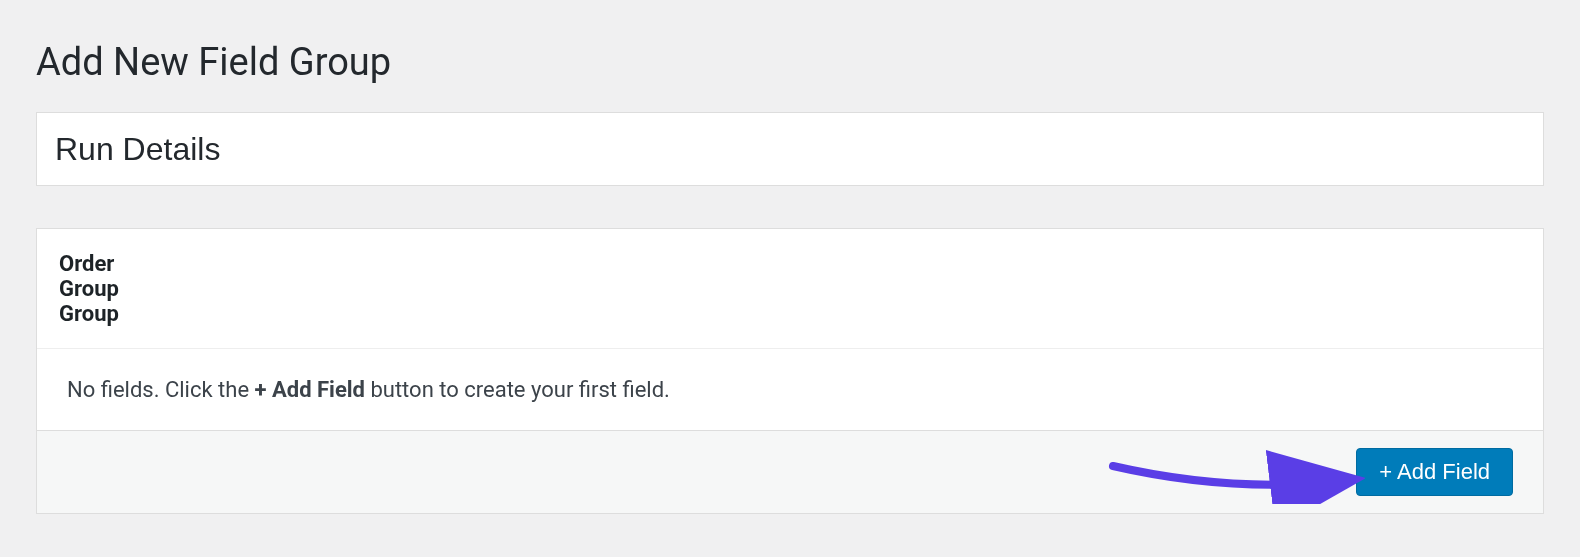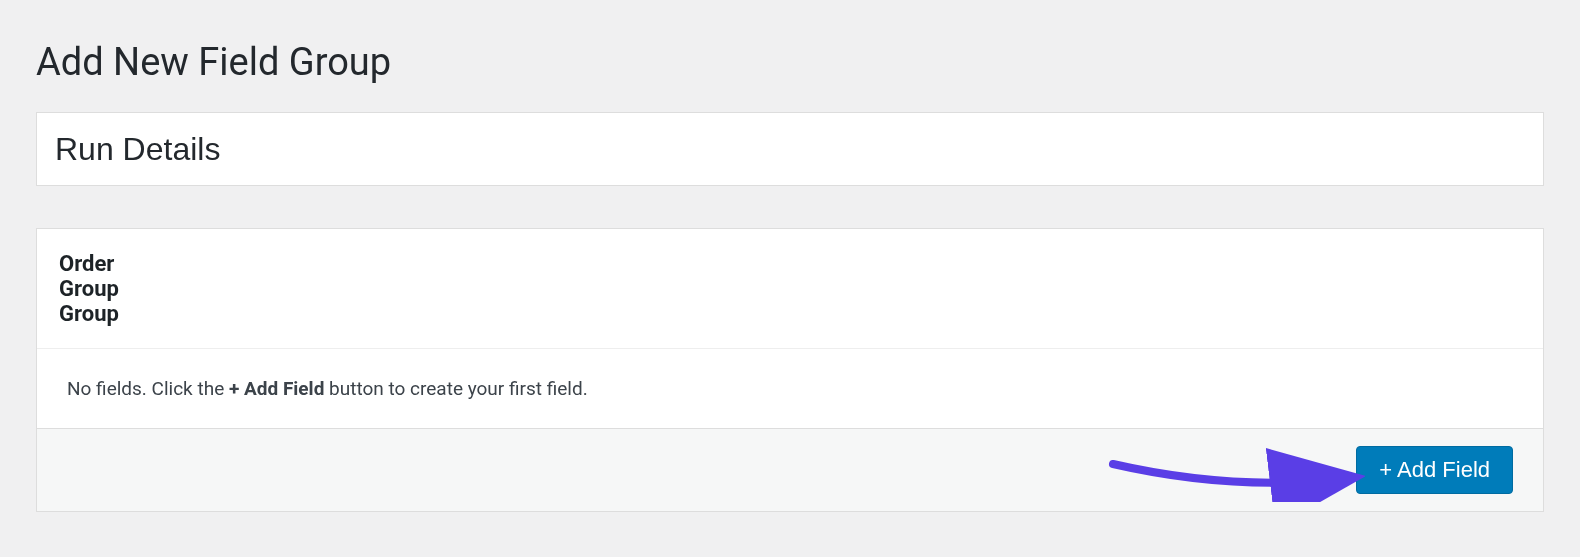--- a/index.html
+++ b/index.html
@@ -46,21 +46,21 @@
       font-size: 22px;
       font-weight: 700;
       color: #1d2327;
     }
     .col-order { width: 300px; }
     .col-label { width: 450px; }
     .col-name  { width: 380px; }
     .col-type  { flex: 1; }
     .empty-msg {
       padding: 28px 30px;
-      font-size: 19px;
+      font-size: 22px;
       color: #3c434a;
       border-bottom: 1px solid #ddd;
       background: #ffffff;
     }
     .empty-msg .bold { font-weight: 700; }
     .fields-footer {
       background: #f6f7f7;
       padding: 17px 30px;
       display: flex;
       justify-content: flex-end;

